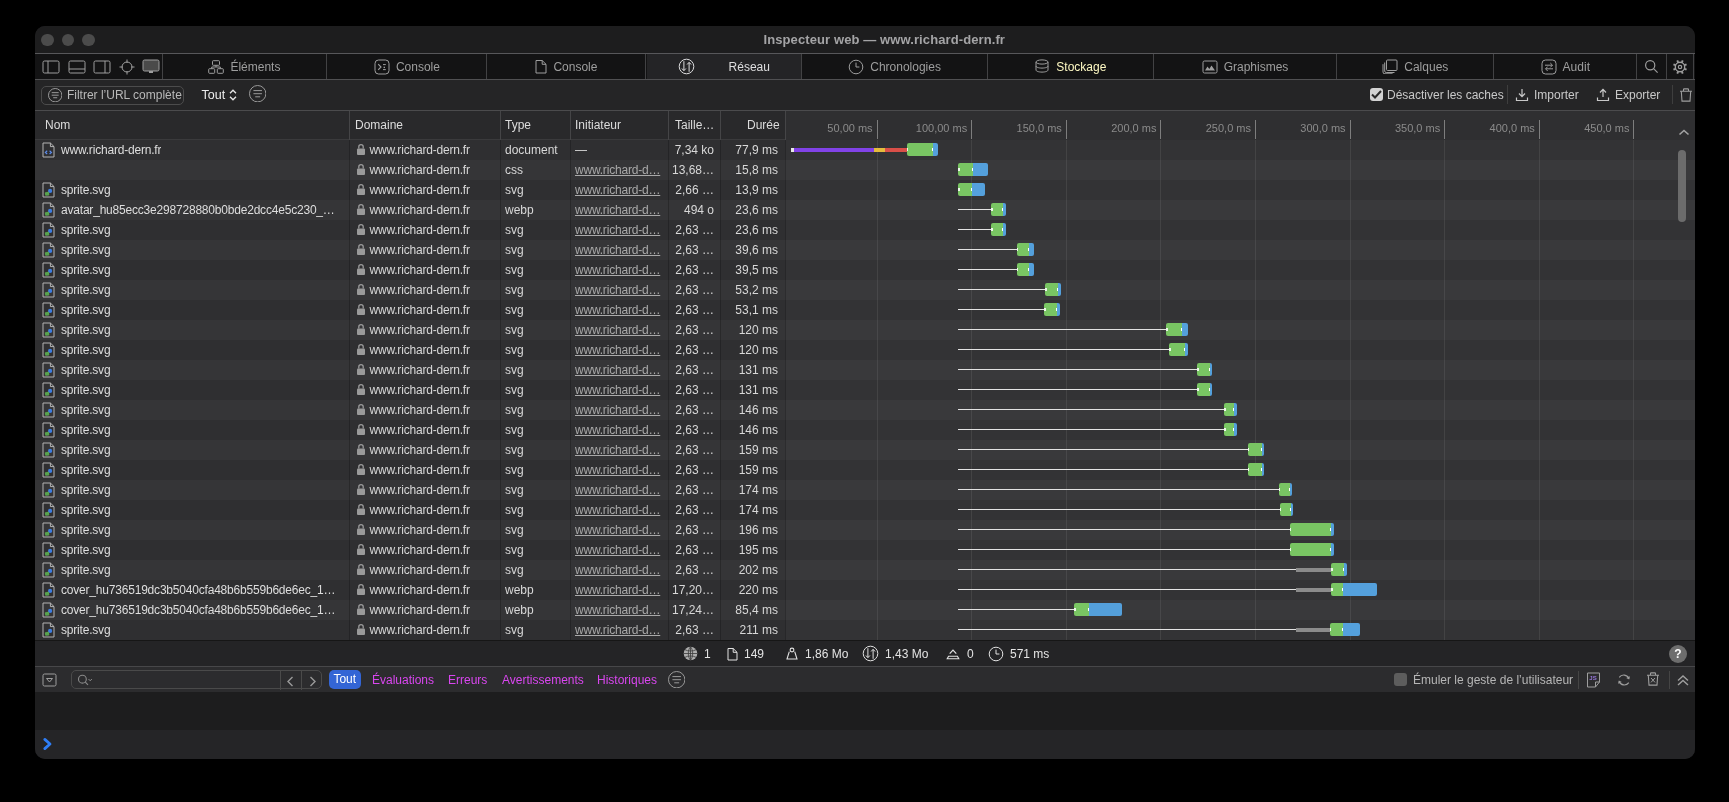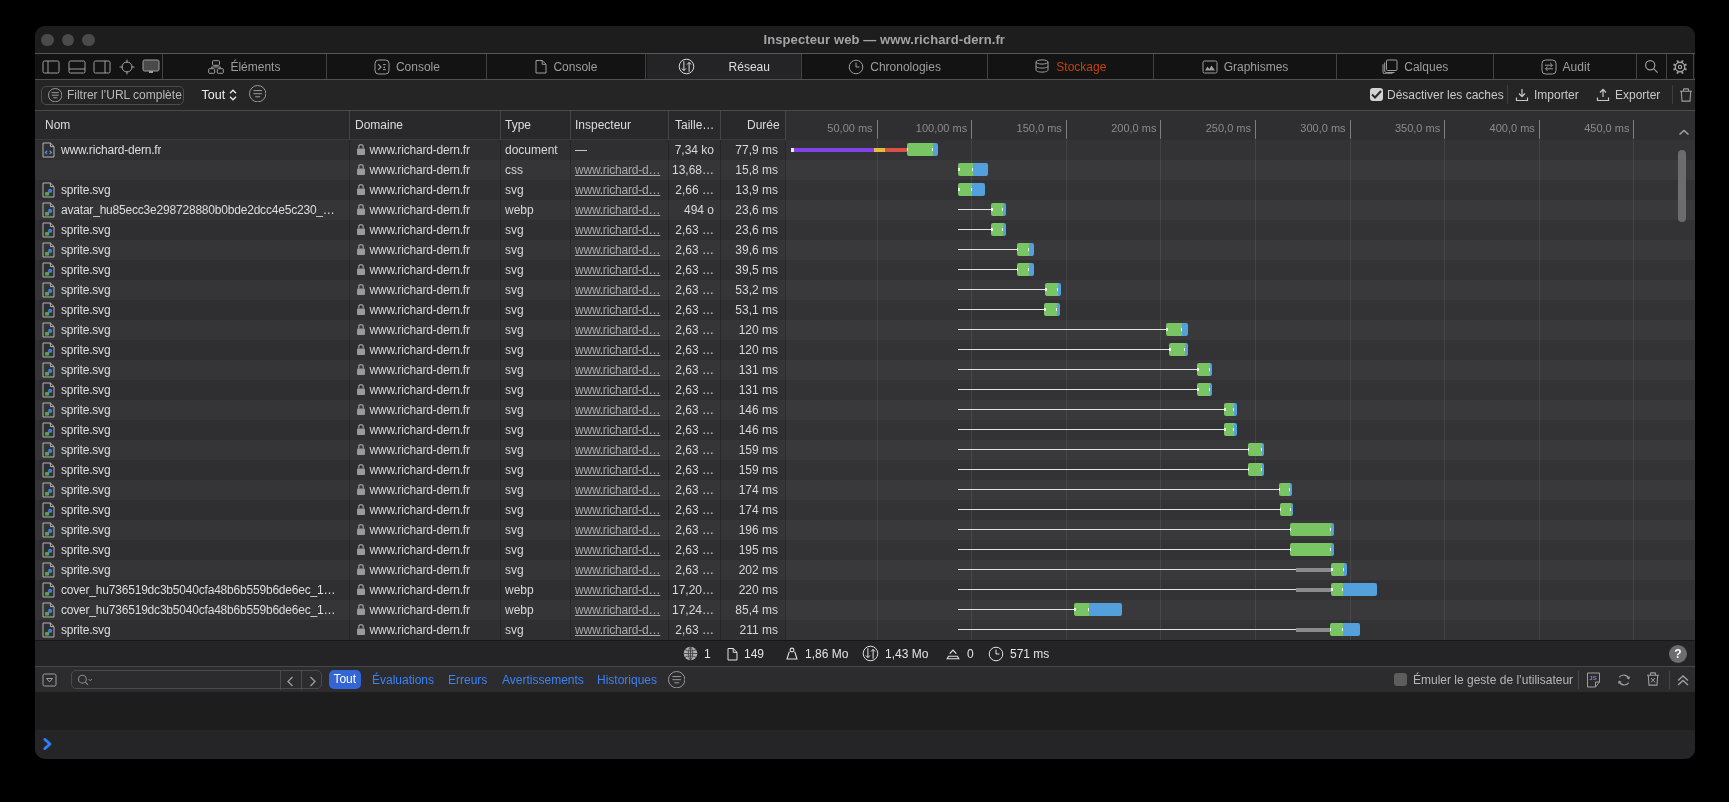--- a/index.html
+++ b/index.html
@@ -96,21 +96,21 @@
 .cbar { position:absolute; left:0; top:639.5px; width:100%; height:26px; background:#2c2c2e;
   border-top:1px solid #474749; }
 .cpanel { position:absolute; left:7px; top:6px; }
 .csearch { position:absolute; left:35.5px; top:3.5px; width:251.5px; height:19px; border:1px solid #4a4a4a;
   border-radius:5px; display:flex; align-items:center; }
 .csearch .mag { margin-left:5px; display:flex; }
 .cnav { position:absolute; top:0; width:1px; height:19px; background:#4a4a4a; }
 .chev { position:absolute; top:3px; }
 .pill { position:absolute; left:293.5px; top:3.5px; width:32.5px; height:19px; background:#3365d5;
   border-radius:5px; color:#fff; font-size:12px; text-align:center; line-height:19px; }
-.clab { position:absolute; top:0; height:26px; line-height:26px; color:#3b82f6; font-size:12px; }
+.clab { position:absolute; top:0; height:26px; line-height:26px; color:#d946ef; font-size:12px; }
 .ckb { position:absolute; width:13px; height:13px; border-radius:3px; background:#5d5d5d; top:6.5px; }
 .cicon { position:absolute; top:5px; }
 .csep { position:absolute; top:4px; height:18px; width:1px; background:#454545; }
 
 
 .cmsg { position:absolute; left:0; top:665.5px; width:100%; height:38.5px; background:#252527;
   border-bottom:1px solid #3c3c3c; color:#8f8f8f; font-size:12px; text-align:center; line-height:47px; }
 .prompt { position:absolute; left:0; top:704px; width:100%; height:29px; background:#252527; }
 .parrow { position:absolute; left:7px; top:7px; }
 </style></head>
@@ -200,21 +200,21 @@
         <span class="tlb" style="color:#9e9e9e">Chronologies</span>
       </div>
       <div class="tab" style="left:953.1px;width:165.60000000000002px">
         <span class="tic">
           <svg width="16" height="15" viewBox="0 0 16 15" style="">
             <ellipse cx="8" cy="3" rx="6" ry="2.1" fill="none" stroke="#9e9e9e"></ellipse>
             <path d="M2 3 V7 M14 3 V7 M2 7 C2 8.2 4.7 9.1 8 9.1 C11.3 9.1 14 8.2 14 7" fill="none" stroke="#9e9e9e"></path>
             <path d="M2 7 V11 M14 7 V11 M2 11 C2 12.2 4.7 13.1 8 13.1 C11.3 13.1 14 12.2 14 11" fill="none" stroke="#9e9e9e"></path>
           </svg>
         </span>
-        <span class="tlb" style="color:#c2410c">Stockage</span>
+        <span class="tlb" style="color:#fef9c3">Stockage</span>
       </div>
       <div class="tab" style="left:1118.7px;width:183.5999999999999px">
         <span class="tic">
           <svg width="16" height="14" viewBox="0 0 16 14" style="">
             <rect x="1" y="1" width="14" height="12" rx="1.5" fill="none" stroke="#9e9e9e"></rect>
             <path d="M3 10.5 L5.5 6.5 L7.3 9 L9.5 5.5 L13 10.5 Z" fill="#9e9e9e" stroke="none"></path>
           </svg>
         </span>
         <span class="tlb" style="color:#9e9e9e">Graphismes</span>
       </div>
@@ -295,21 +295,21 @@
           <path d="M1 3.2 H13 M4.5 3.2 V1.6 A0.7 0.7 0 0 1 5.2 0.9 H8.8 A0.7 0.7 0 0 1 9.5 1.6 V3.2" fill="none" stroke="#9e9e9e" stroke-width="1.1"></path>
           <path d="M2.3 3.2 L3 13.1 H11 L11.7 3.2" fill="none" stroke="#9e9e9e" stroke-width="1.1"></path>
         </svg>
       </div>
   </div>
   <div class="thead">
     <div class="thead-tl"></div>
     <div class="th" style="left:10px">Nom</div>
     <div class="th" style="left:320px">Domaine</div>
     <div class="th" style="left:470px">Type</div>
-    <div class="th" style="left:540px">Inspecteur</div>
+    <div class="th" style="left:540px">Initiateur</div>
     <div class="th" style="left:640px">Taille…</div>
     <div class="th" style="left:712px">Durée</div>
     <div class="hsep" style="left:313.5px"></div>
     <div class="hsep" style="left:464.5px"></div>
     <div class="hsep" style="left:534.5px"></div>
     <div class="hsep" style="left:632.5px"></div>
     <div class="hsep" style="left:685px"></div>
     <div class="hsep" style="left:750px"></div>
     <div class="htick" style="left:841.6px"></div>
       <div class="hlab" style="right:821.9px">50,00 ms</div>

